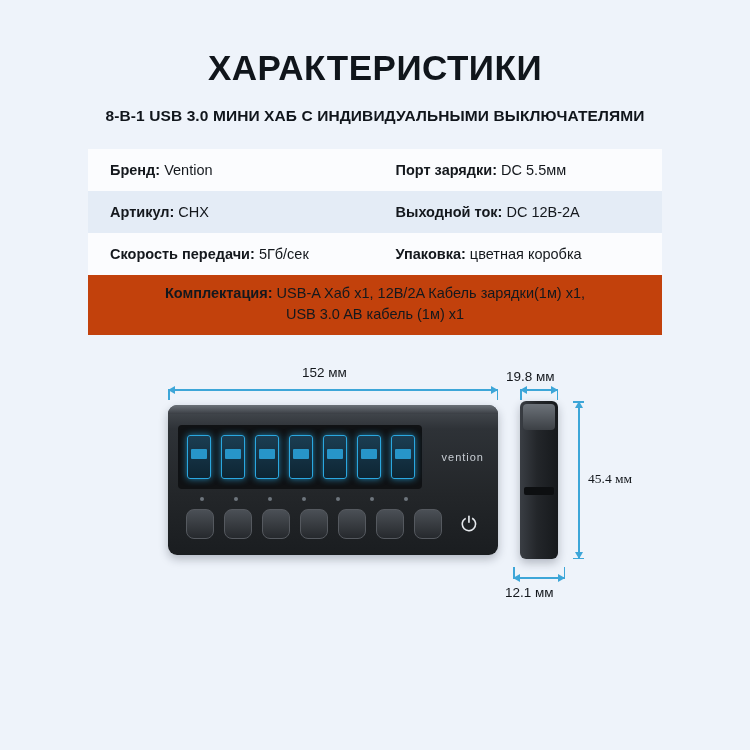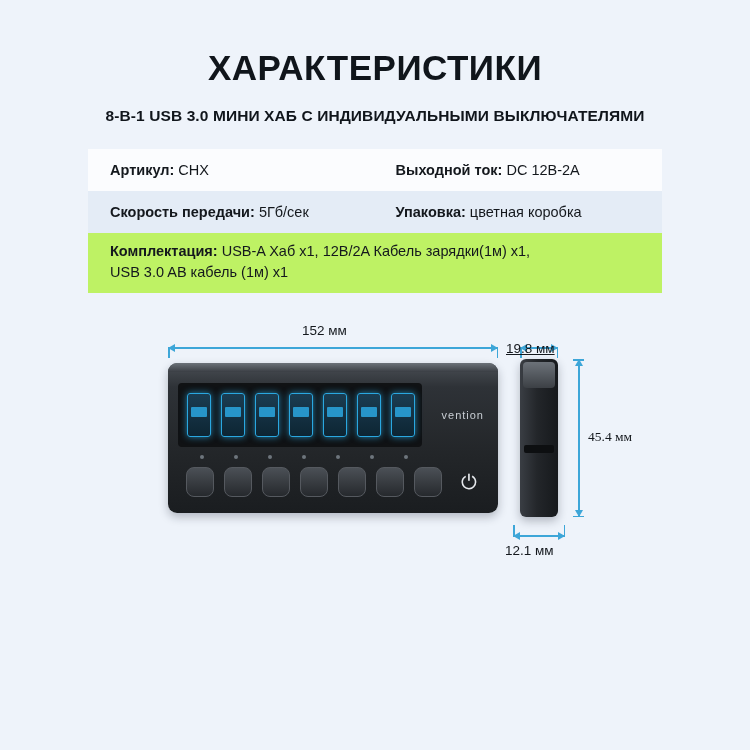--- a/index.html
+++ b/index.html
@@ -67,27 +67,28 @@
   .spec-table td.col1 {
     width: 286px;
   }
   .k {
     font-weight: bold;
   }
   .v {
     font-weight: normal;
   }
   .kit-row {
-    background: #bef264;
+    background: #c2410c;
     width: 574px;
     margin: 0 auto;
     padding: 8px 22px 10px 22px;
     box-sizing: border-box;
     font-size: 14.5px;
     line-height: 21px;
+    text-align: center;
   }
 
   
   .product-area {
     position: relative;
     width: 750px;
     height: 270px;
     margin-top: 26px;
   }
 
@@ -266,20 +267,30 @@
 </head>
 <body>
 
 <div class="page">
 
   <div class="title">ХАРАКТЕРИСТИКИ</div>
   <div class="subtitle">8-В-1 USB 3.0 МИНИ ХАБ С ИНДИВИДУАЛЬНЫМИ ВЫКЛЮЧАТЕЛЯМИ</div>
 
   <table class="spec-table">
     <tbody>
+        <tr>
+      <td class="col1">
+        <span class="k">Бренд:</span>
+        <span class="v">Vention</span>
+      </td>
+      <td class="col2">
+        <span class="k">Порт зарядки:</span>
+        <span class="v">DC 5.5мм</span>
+      </td>
+    </tr>
     <tr>
       <td class="col1">
         <span class="k">Артикул:</span>
         <span class="v">CHX</span>
       </td>
       <td class="col2">
         <span class="k">Выходной ток:</span>
         <span class="v">DC 12В-2A</span>
       </td>
     </tr>
@@ -309,21 +320,21 @@
     <div class="arrow arrow-r" style="left:491px; top:24.5px;"></div>
     <div class="tick tick-v" style="left:168px; top:28px;"></div>
     <div class="tick tick-v" style="left:496.5px; top:28px;"></div>
     <div class="dim-label" style="left:302px; top:4px;">152 мм</div>
 
     <div class="dim-line dim-h" style="left:520px; top:28px; width:38px;"></div>
     <div class="arrow arrow-l" style="left:520px; top:24.5px;"></div>
     <div class="arrow arrow-r" style="left:551px; top:24.5px;"></div>
     <div class="tick tick-v" style="left:520px; top:28px;"></div>
     <div class="tick tick-v" style="left:556.5px; top:28px;"></div>
-    <div class="dim-label" style="left:506px; top:22px;text-decoration:underline;">19.8 мм</div>
+    <div class="dim-label" style="left:506px; top:8px;">19.8 мм</div>
 
     <div class="dim-line dim-v" style="left:578px; top:40px; height:158px;"></div>
     <div class="arrow arrow-u" style="left:574.5px; top:40px;"></div>
     <div class="arrow arrow-d" style="left:574.5px; top:191px;"></div>
     <div class="tick tick-h" style="left:573px; top:40px;"></div>
     <div class="tick tick-h" style="left:573px; top:196.5px;"></div>
     <div class="dim-label" style="left:588px; top:110px;font-family:Liberation Serif, serif;">45.4 мм</div>
 
     <div class="dim-line dim-h" style="left:513px; top:216px; width:52px;"></div>
     <div class="arrow arrow-l" style="left:513px; top:212.5px;"></div>

